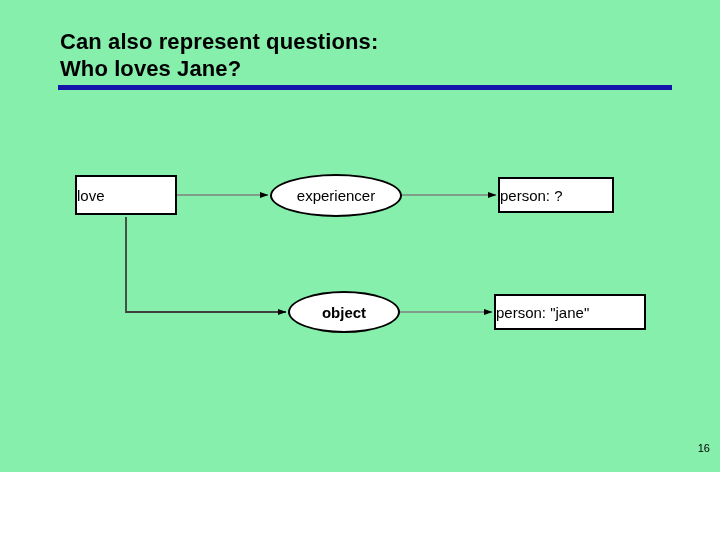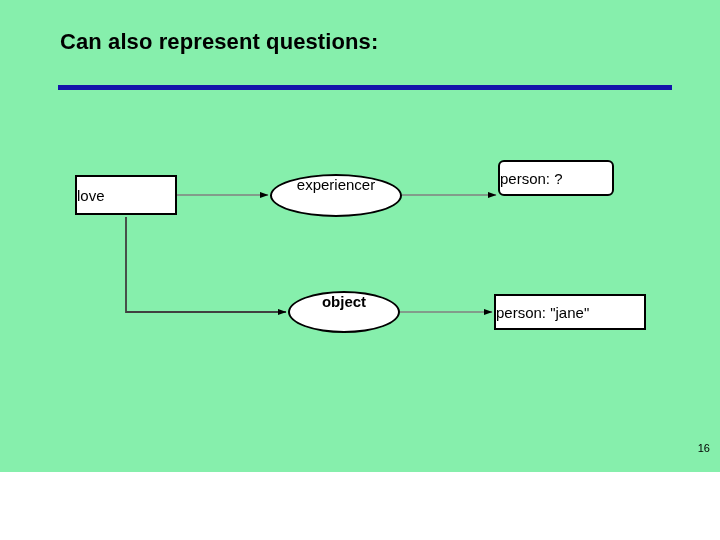--- a/index.html
+++ b/index.html
@@ -61,32 +61,32 @@
     background: #ffffff;
     display: flex;
     align-items: center;
     font-family: "Liberation Sans", sans-serif;
     font-size: 15px;
     color: #000000;
     white-space: nowrap;
   }
 
   #node-love      { left: 75px;  top: 175px; width: 102px; height: 40px; }
-  #node-person-q  { left: 498px; top: 160px; width: 116px; height: 36px; border-radius: 6px; }
+  #node-person-q  { left: 498px; top: 177px; width: 116px; height: 36px; }
   #node-person-j  { left: 494px; top: 294px; width: 152px; height: 36px; }
 
   
   .node-ellipse {
     position: absolute;
     box-sizing: border-box;
     border: 2px solid #000000;
     border-radius: 50%;
     background: #ffffff;
     display: flex;
-    align-items: flex-start;
+    align-items: center;
     justify-content: center;
     font-family: "Liberation Sans", sans-serif;
     font-size: 15px;
     color: #000000;
     white-space: nowrap;
   }
 
   #node-experiencer { left: 270px; top: 174px; width: 132px; height: 43px; }
   #node-object      { left: 288px; top: 291px; width: 112px; height: 42px; font-weight: bold; }
 
@@ -100,20 +100,21 @@
     color: #000000;
   }
 </style>
 </head>
 <body>
 
 <div id="slide">
 
   <div id="title-block">
     <div class="title-line">Can also represent questions:</div>
+    <div class="title-line">Who loves Jane?</div>
   </div>
   <div id="title-rule"></div>
 
   <svg id="diagram" width="720" height="540" viewBox="0 0 720 540" xmlns="http://www.w3.org/2000/svg">
     <defs>
       <marker id="arrowhead" markerWidth="9" markerHeight="9" refX="8.5" refY="3.2" orient="auto" markerUnits="userSpaceOnUse">
         <path d="M0,0 L9,3.2 L0,6.4 Z" fill="#000000"></path>
       </marker>
     </defs>
 

